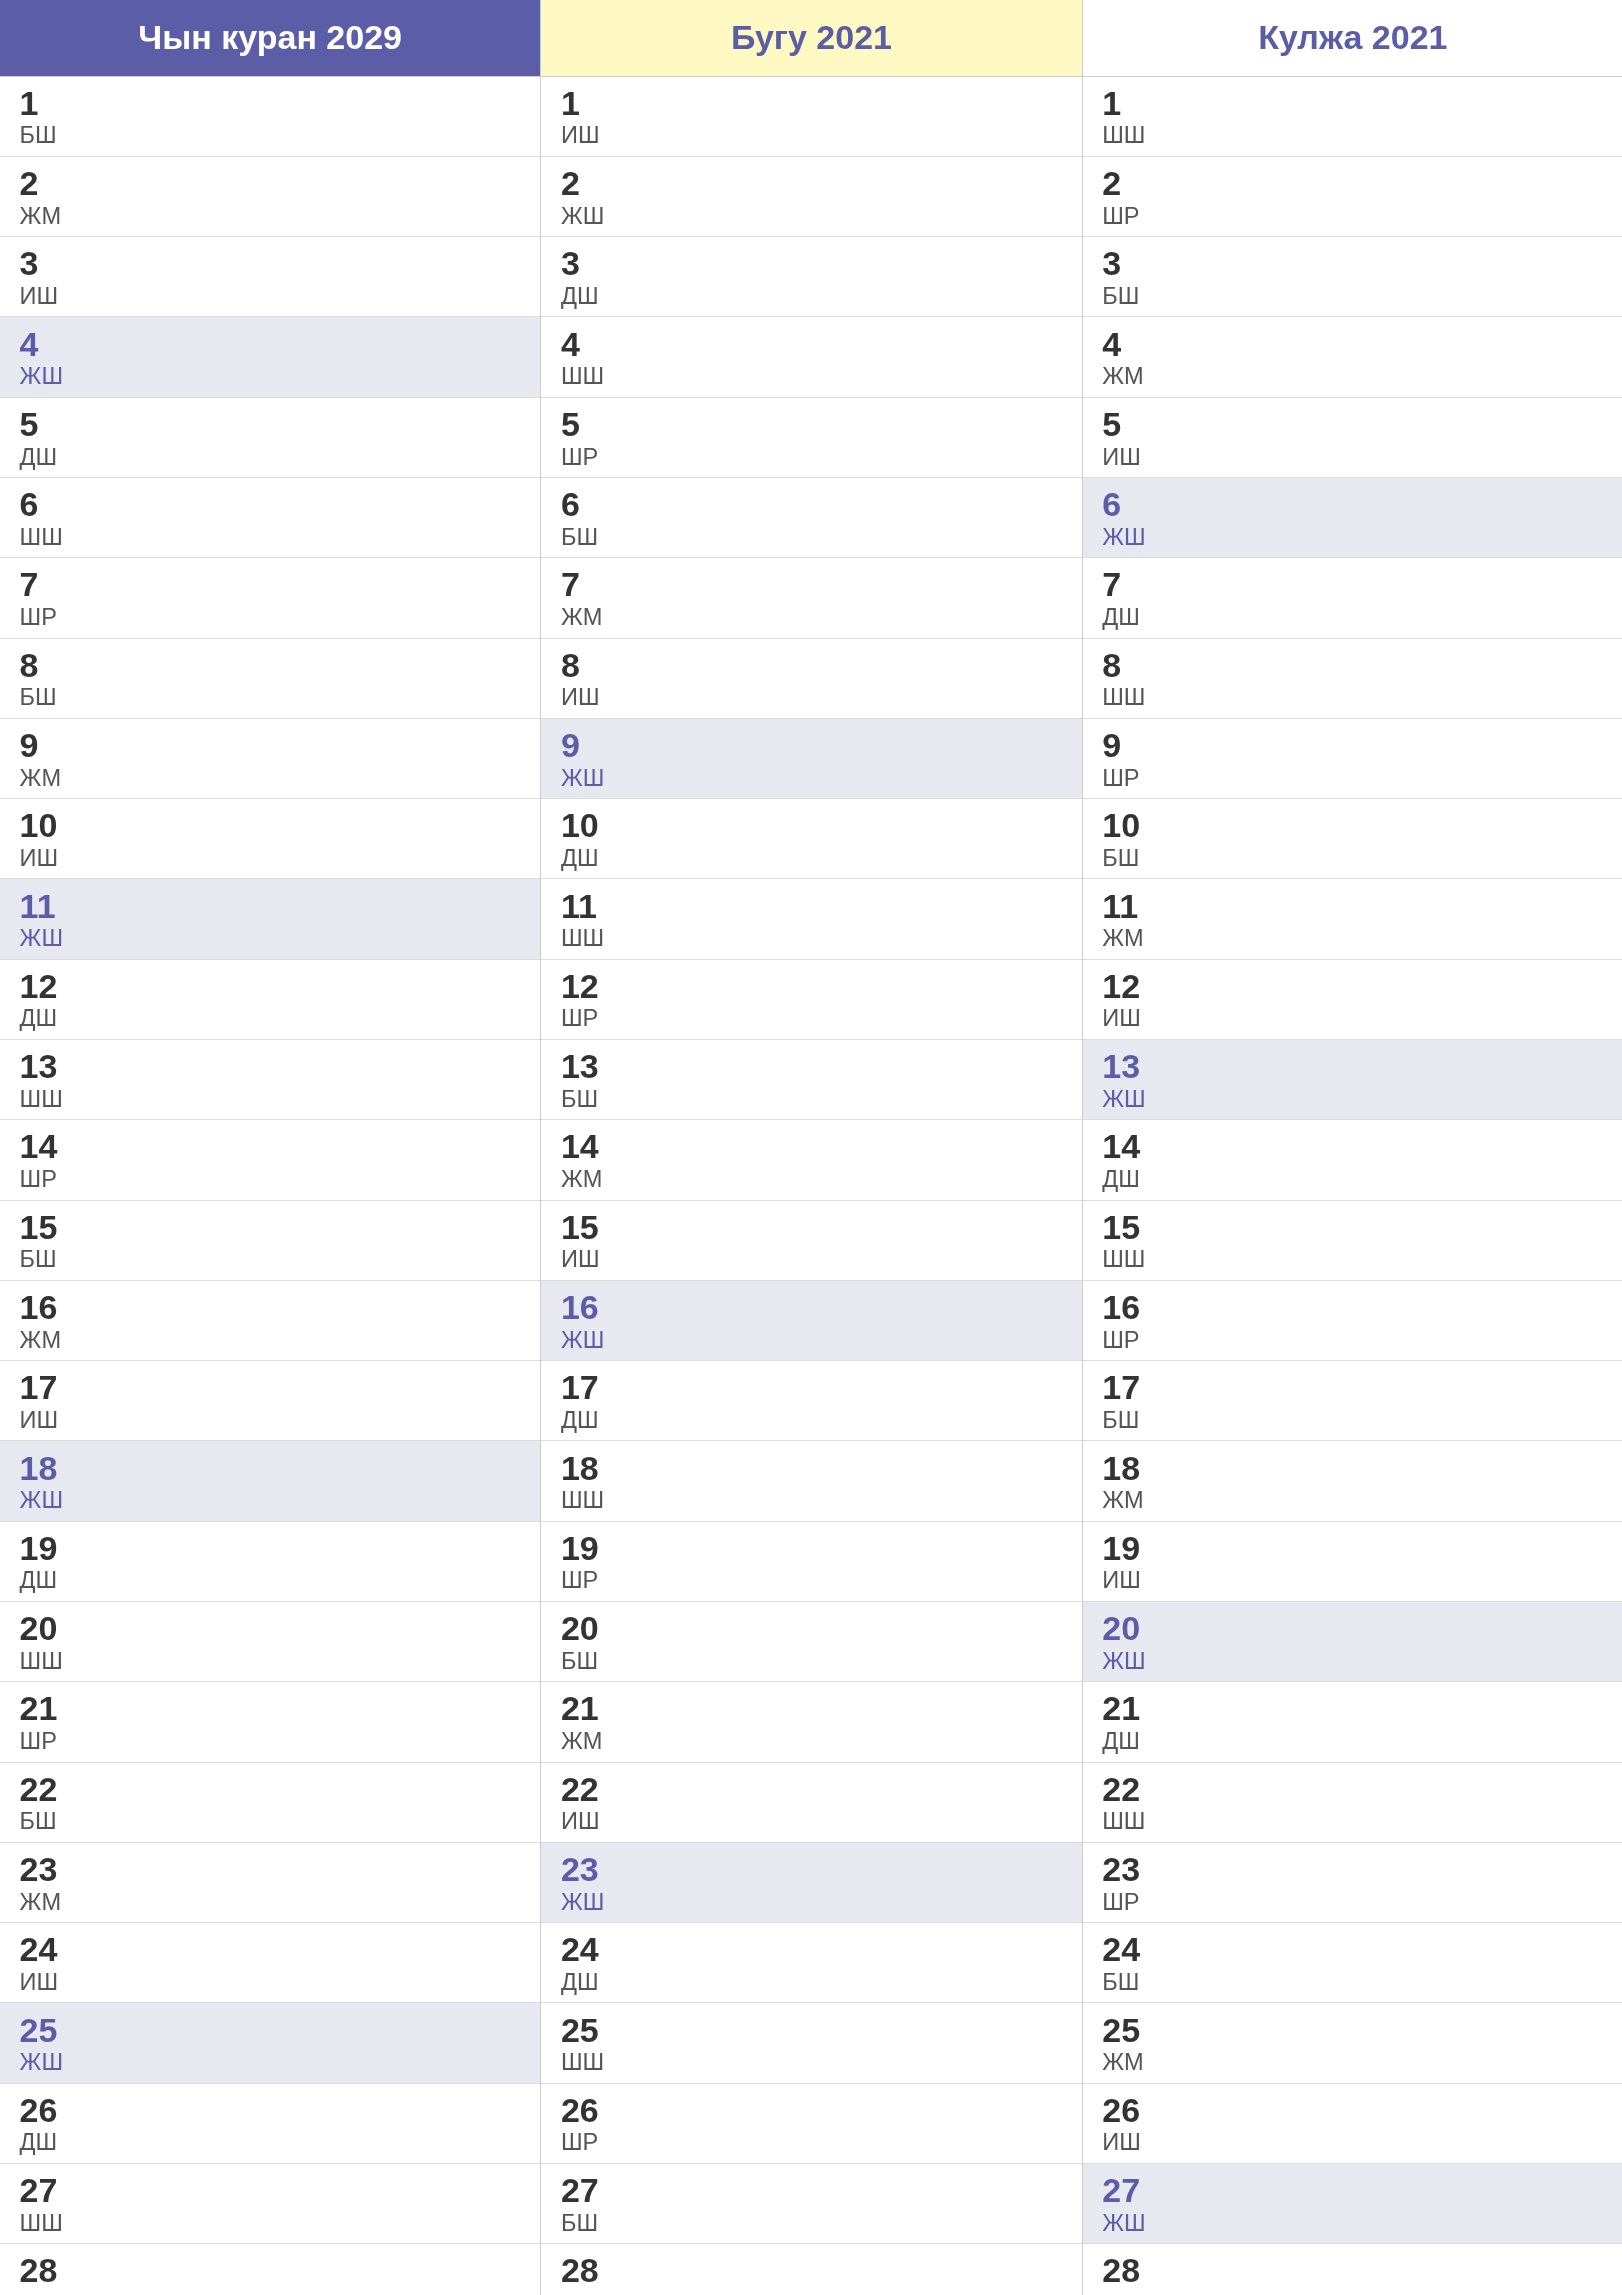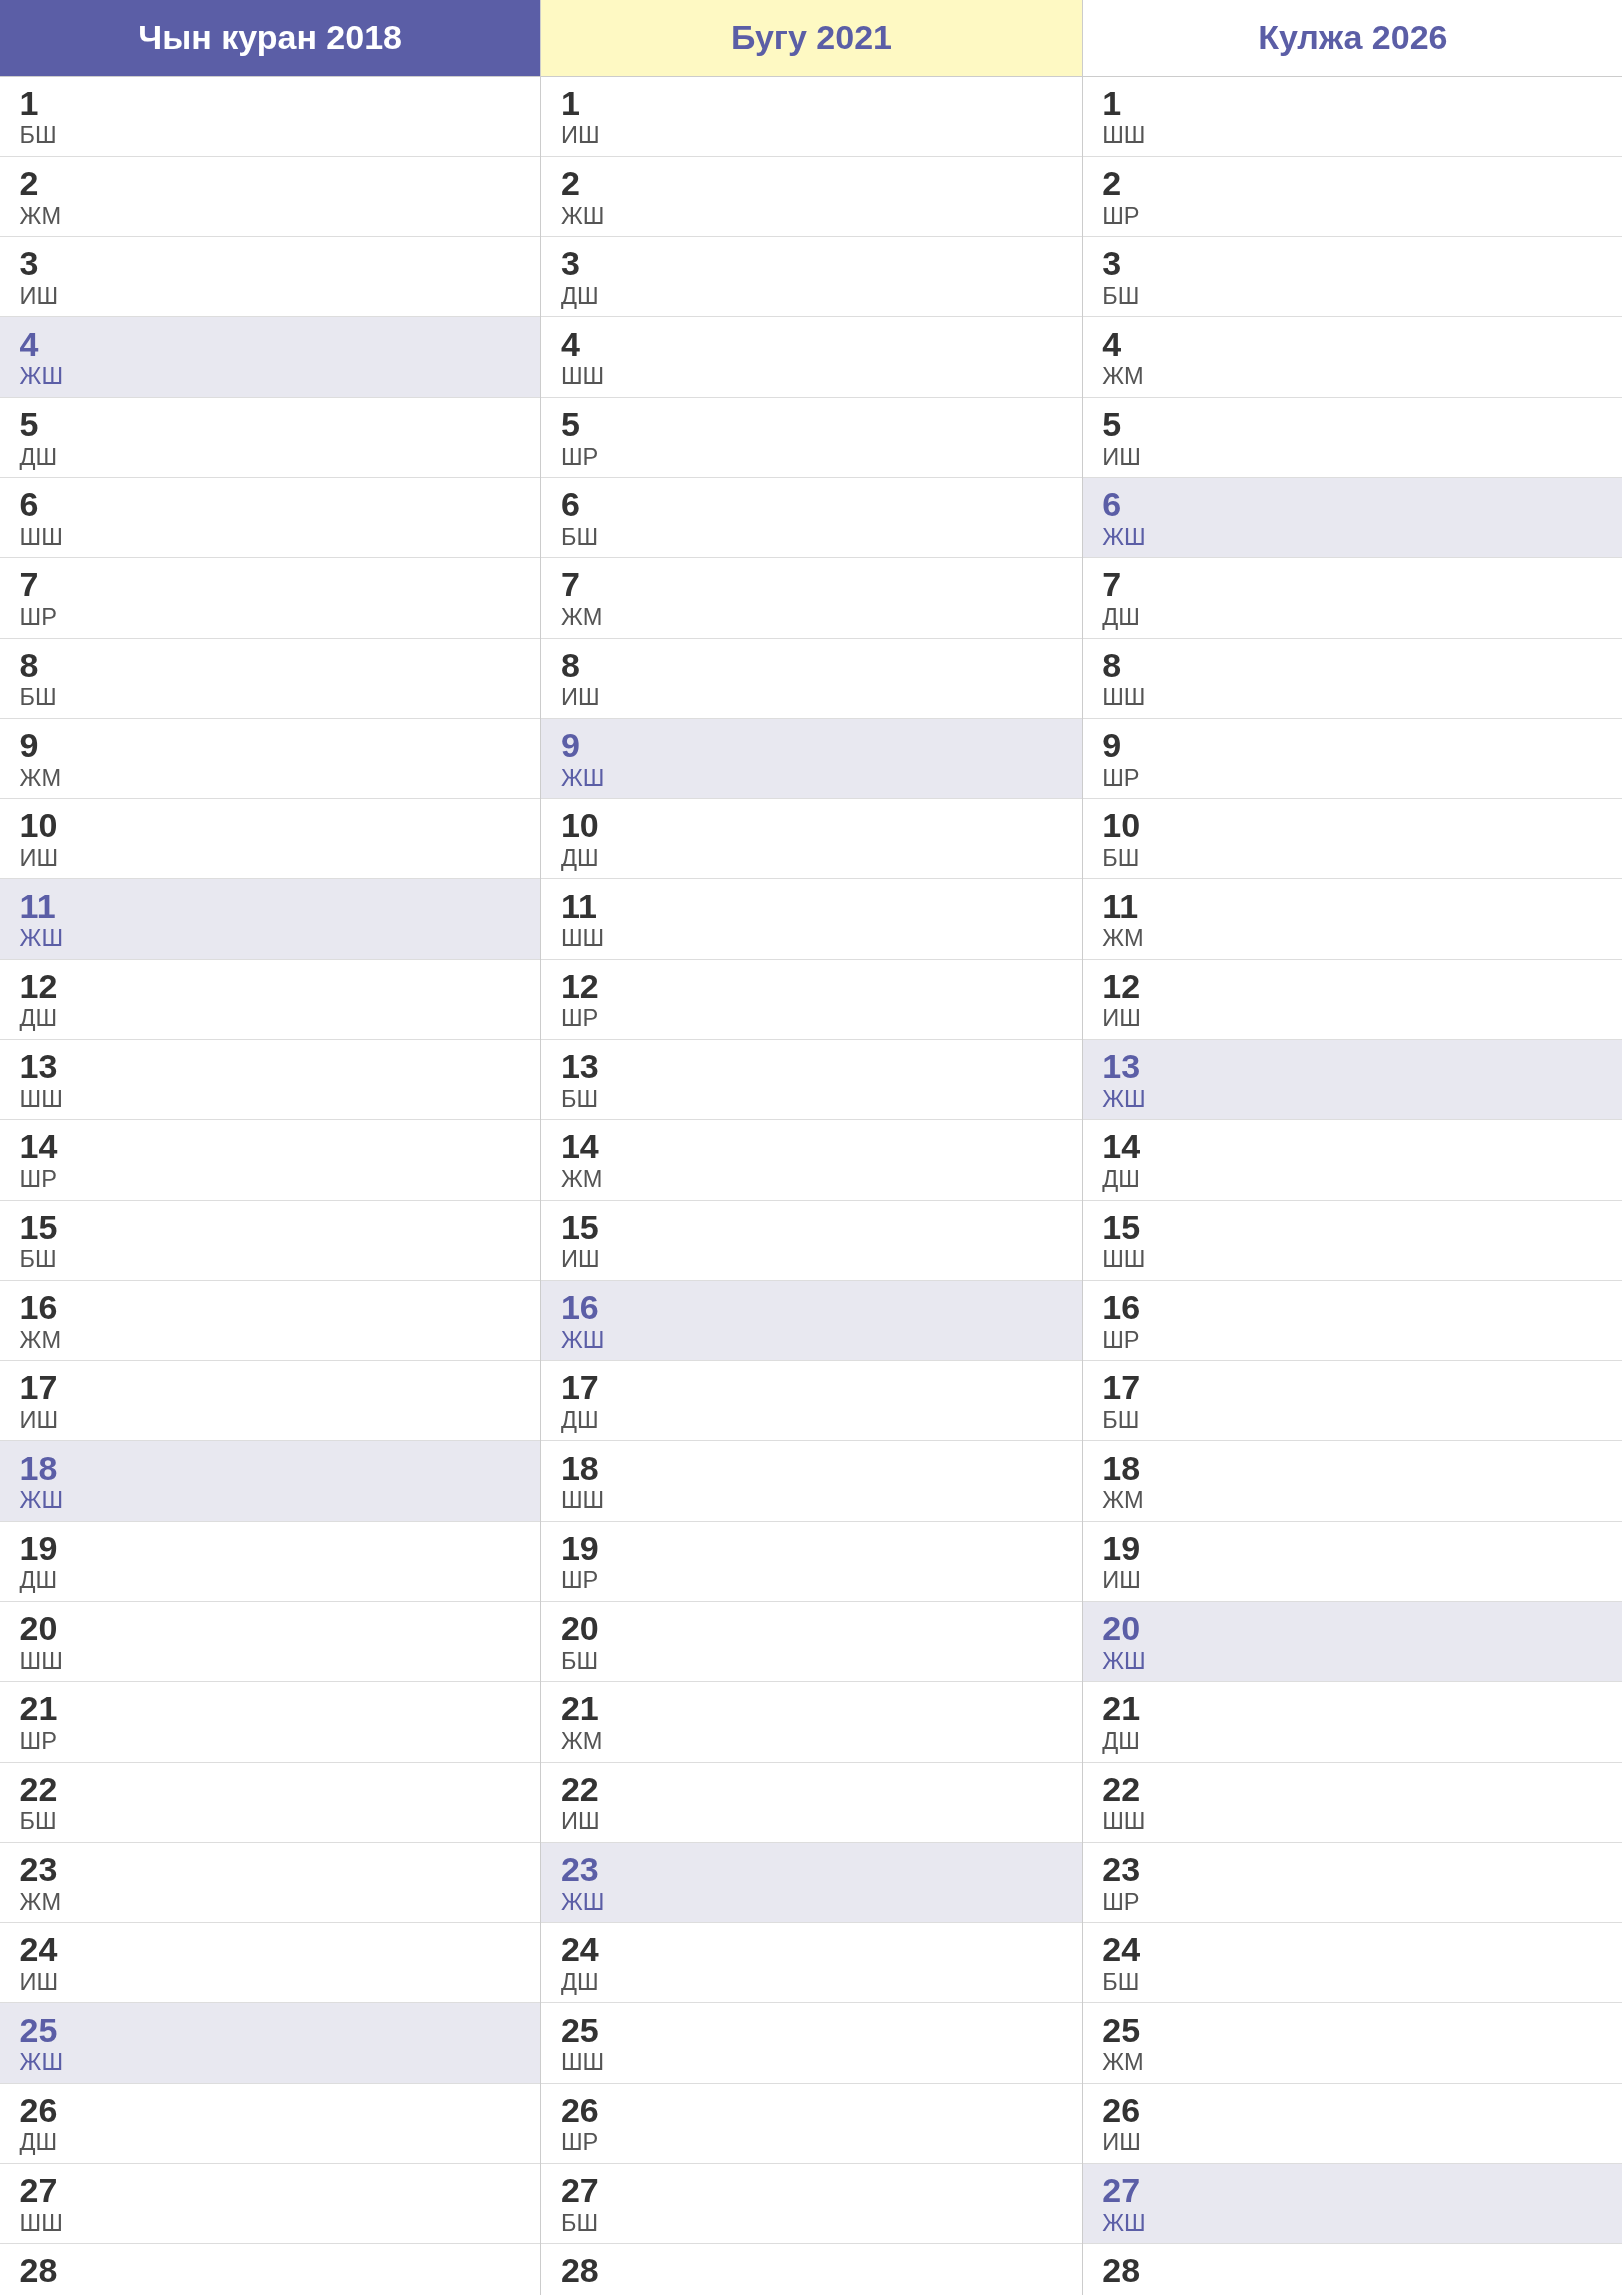--- a/index.html
+++ b/index.html
@@ -98,27 +98,27 @@
       color: #5b5ea6;
     }
   </style>
 </head>
 <body>
 
 <div class="calendar-container">
 
   <div class="header-row">
     <div class="header-cell col1">
-      <span>Чын куран 2018</span>
+      <span>Чын куран 2029</span>
     </div>
     <div class="header-cell col2">
       <span>Бугу 2021</span>
     </div>
     <div class="header-cell col3">
-      <span>Кулжа 2026</span>
+      <span>Кулжа 2021</span>
     </div>
   </div>
 
   <div class="days-grid">
 
     <div class="day-column" id="col1">
         <div class="day-cell">
           <div class="day-number">1</div>
           <div class="day-abbr">БШ</div>
         </div>

